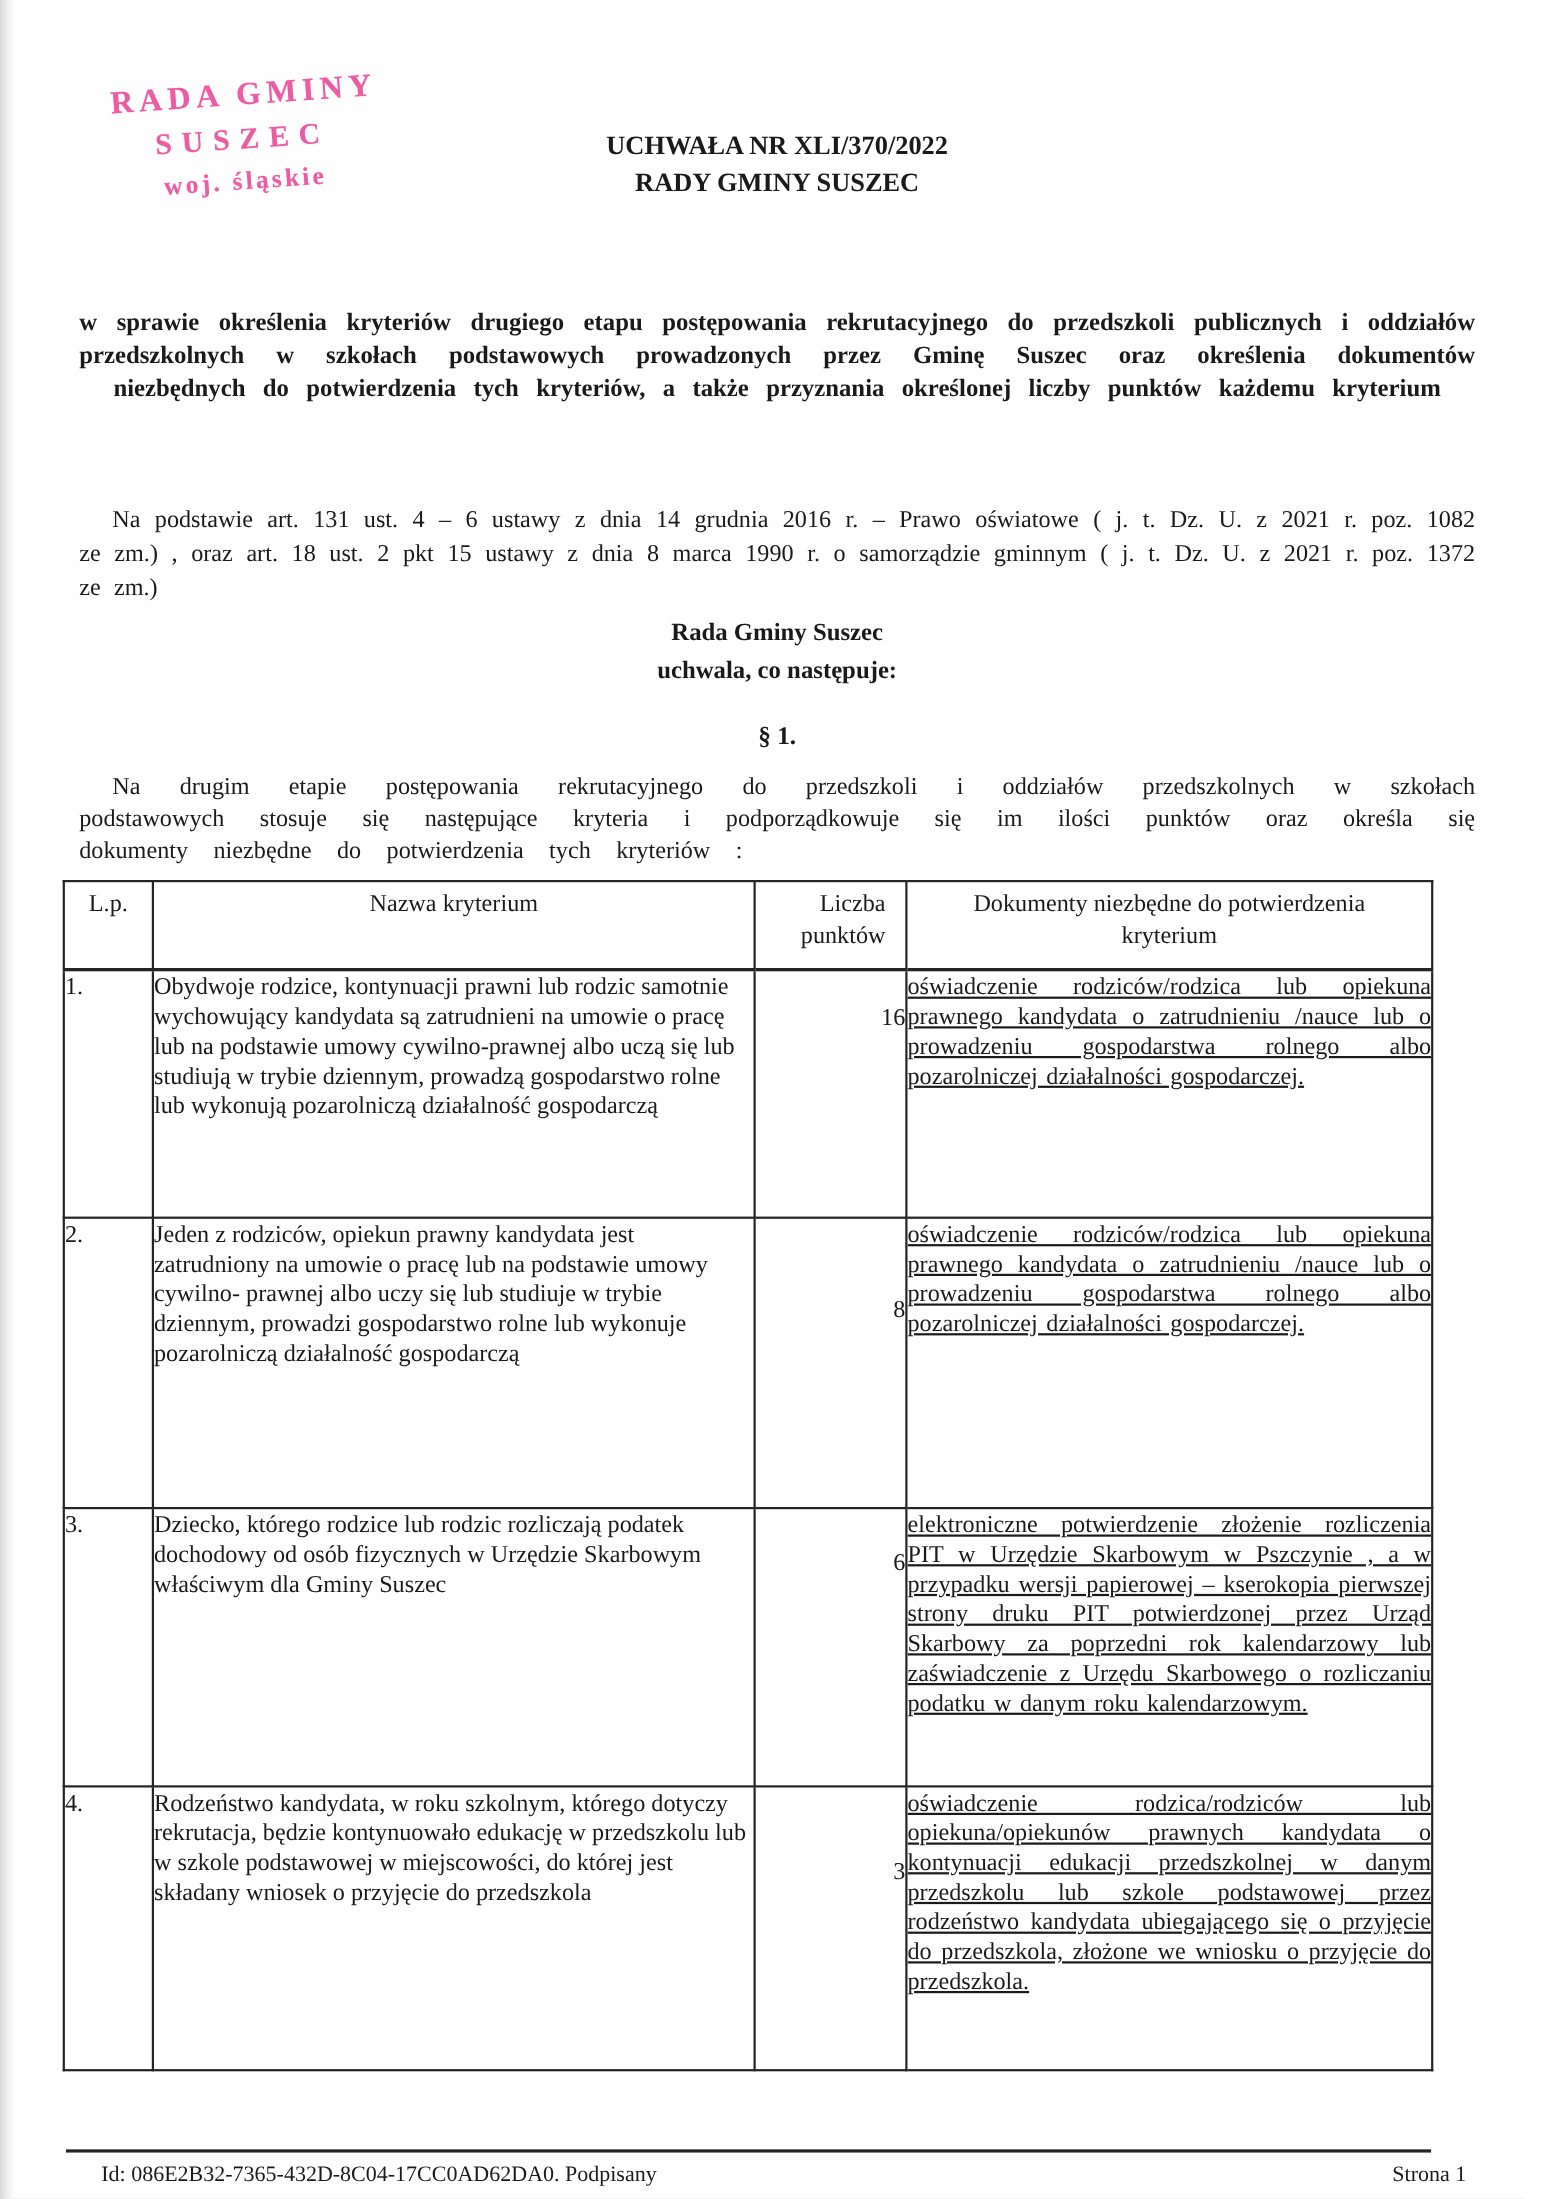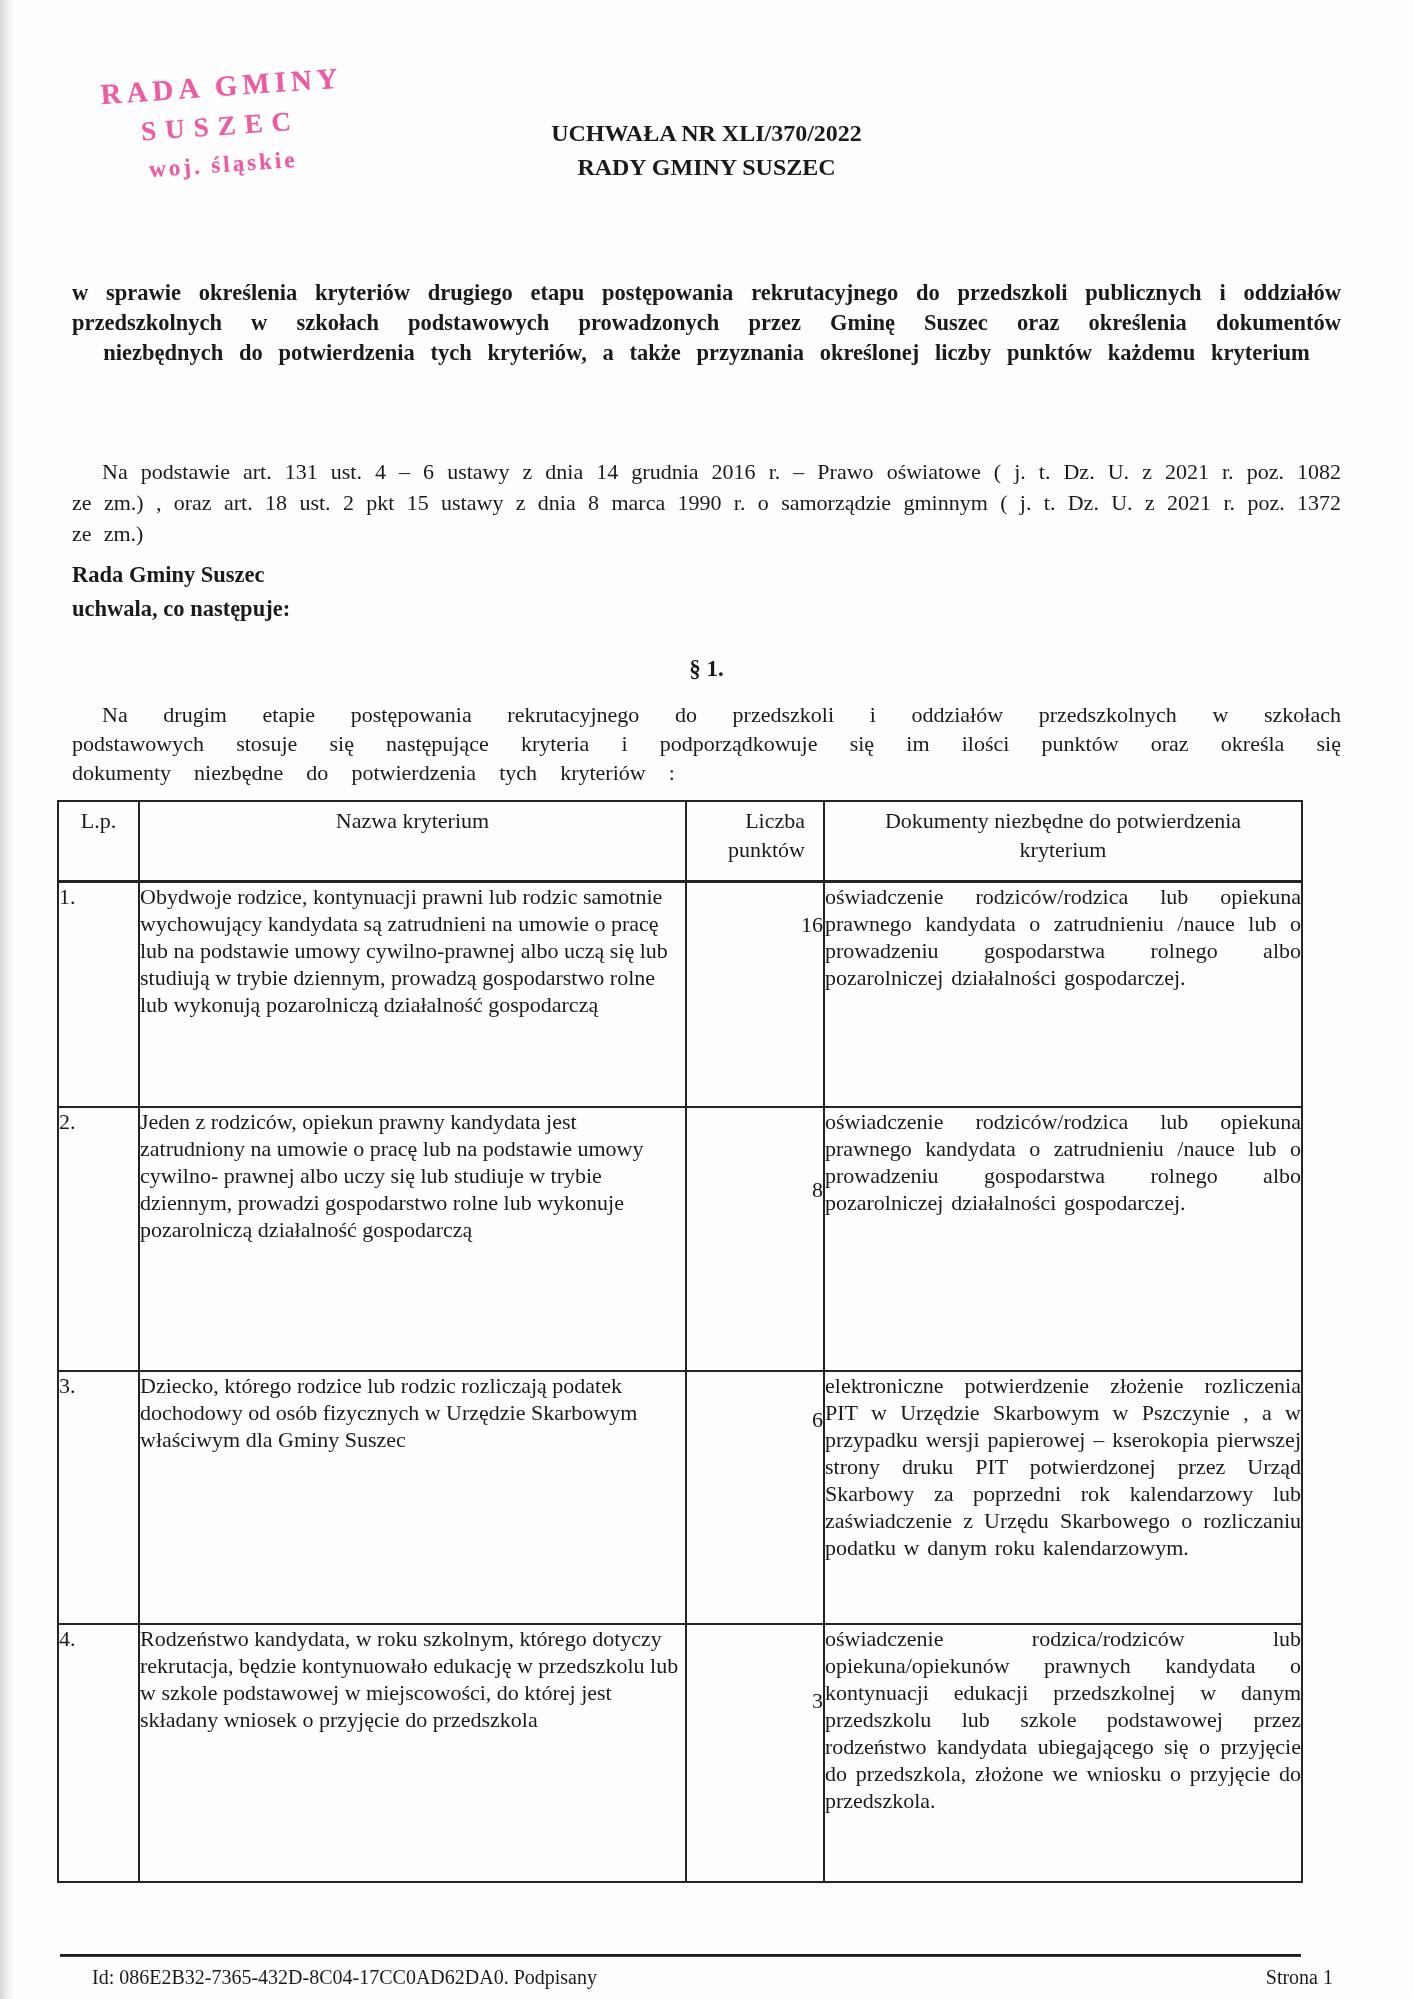--- a/index.html
+++ b/index.html
@@ -41,21 +41,21 @@
     text-align:justify;text-align-last:center;
     word-spacing:.45em;
   }
   .legal{
     top:456px;
     font-size:22px;line-height:31px;
     text-align:justify;
     text-indent:30px;
     word-spacing:.3em;
   }
-  .enacting{top:558px;text-align:left;font-weight:bold;font-size:22.5px;line-height:34px;}
+  .enacting{top:558px;text-align:center;font-weight:bold;font-size:22.5px;line-height:34px;}
   .section-head{top:656px;text-align:center;font-weight:bold;font-size:23px;}
   .section-text{
     top:700px;
     font-size:22px;line-height:29px;
     text-align:justify;
     text-indent:30px;
     word-spacing:.8em;
   }
 
   
@@ -82,21 +82,21 @@
     height:74px;
     padding-top:4px;
     border-bottom:3px solid #242424;
     font-size:22px;line-height:29px;
   }
   .criteria .hdr-doc-inner{display:block;max-width:420px;margin:0 auto;}
   .criteria .hdr-pts-inner{display:block;max-width:100px;margin:0 auto;text-align:right;}
   .cell-no{text-align:left;padding:6px 4px 0 10px;}
   .cell-name{padding:6px 50px 0 8px;text-align:left;}
   .cell-pts{text-align:right;}
-  .cell-doc{padding:5px 12px 0 14px;text-align:justify;word-spacing:.1em;}
+  .cell-doc{padding:5px 12px 0 14px;text-align:justify;word-spacing:.1em;text-decoration:underline;}
   tr.r1 td{height:195px;}
   tr.r2 td{height:194px;}
   tr.r3 td{height:217px;}
   tr.r4 td{height:194px;}
   tr.r1 .cell-pts{padding-top:28px;}
   tr.r2 .cell-pts{padding-top:68px;}
   tr.r3 .cell-pts{padding-top:34px;}
   tr.r4 .cell-pts{padding-top:62px;}
 
   .footer-rule{

